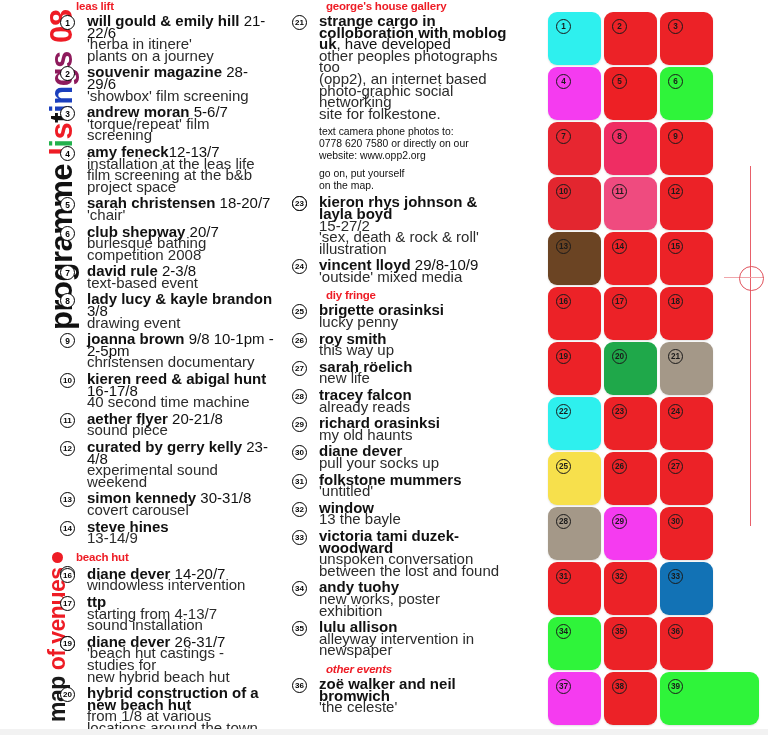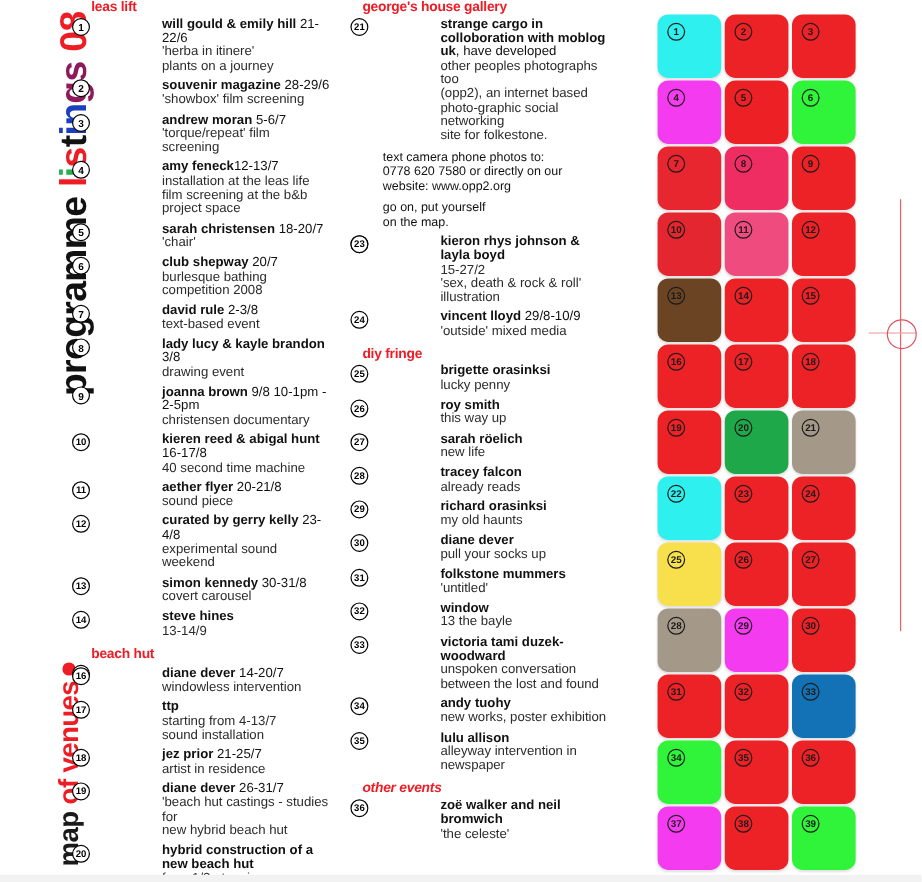--- a/index.html
+++ b/index.html
@@ -44,31 +44,31 @@
   
   .col{position:absolute;top:0;}
   #col1{left:60px;width:215px;}
   #col2{left:292px;width:215px;}
 
   .sechead{
     color:#ee1c25;font-weight:bold;font-size:11.5px;
     margin:0 0 3px 16px;letter-spacing:-0.2px;
   }
   #col1 .sechead{margin-left:16px;}
-  #col2 .sechead{margin-left:10px;}
+  #col2 .sechead{margin-left:34px;}
 
   .entry{position:relative;padding-left:27px;margin-bottom:5px;}
   .num{
     position:absolute;left:0;top:0px;
     width:15px;height:15px;border:1.3px solid #000;border-radius:50%;
     font-size:8.4px;font-weight:bold;line-height:14px;text-align:center;
     color:#000;box-sizing:border-box;background:#fff;
   }
   .num.w2{font-size:8px;}
-  .etext{font-size:11px;line-height:11.6px;color:#111;margin-left:48px;}
+  .etext{font-size:15px;line-height:11.6px;color:#111;}
   .etext b{font-weight:bold;}
   .etext .sub{color:#2b2b2b;}
   .para{font-size:10.4px;line-height:11.6px;margin-top:7px;color:#111;}
 
   
   #grid{position:absolute;left:548px;top:12px;width:167px;}
   .gcell{
     position:absolute;width:53px;height:53px;border-radius:9px;
     box-shadow:0 1px 2px rgba(0,0,0,0.12);
   }
@@ -162,21 +162,20 @@
       <div class="entry">
         <div class="num w2">16</div>
         <div class="etext"><b>diane dever</b><span> 14-20/7</span><br><span class="sub">windowless intervention</span></div>
       </div>
       <div class="entry">
         <div class="num w2">17</div>
         <div class="etext"><b>ttp</b><br><span class="sub">starting from 4-13/7</span><br><span class="sub">sound installation</span></div>
       </div>
       <div class="entry">
         <div class="num w2">18</div>
-        <div class="etext"><b>jez prior</b><span> 21-25/7</span><br><span class="sub">artist in residence</span></div>
       </div>
       <div class="entry">
         <div class="num w2">19</div>
         <div class="etext"><b>diane dever</b><span> 26-31/7</span><br><span class="sub">'beach hut castings - studies for</span><br><span class="sub">new hybrid beach hut</span></div>
       </div>
       <div class="entry">
         <div class="num w2">20</div>
         <div class="etext"><b>hybrid construction of a new beach hut</b><br><span class="sub">from 1/8 at various</span><br><span class="sub">locations around the town</span><br><span class="sub">photography/architecture</span></div>
       </div>
     </div>
@@ -360,21 +359,21 @@
       </div>
       <div class="gcell" style="left: 112px; top: 605px; background: rgb(236, 34, 39);">
         <div class="gnum">36</div>
       </div>
       <div class="gcell" style="left: 0px; top: 660px; background: rgb(245, 59, 240);">
         <div class="gnum">37</div>
       </div>
       <div class="gcell" style="left: 56px; top: 660px; background: rgb(236, 34, 39);">
         <div class="gnum">38</div>
       </div>
-      <div class="gcell" style="left: 112px; top: 660px; background: rgb(47, 244, 58);">
+      <div class="gcell" style="left: 112px; top: 660px; background: rgb(47, 244, 58); padding-left: 46px;">
         <div class="gnum">39</div>
       </div>
     </div>
 
   <div id="regline"></div>
   <div id="reghline"></div>
   <div id="regcirc"></div>
   <div id="botline"></div>
 
 </div>

